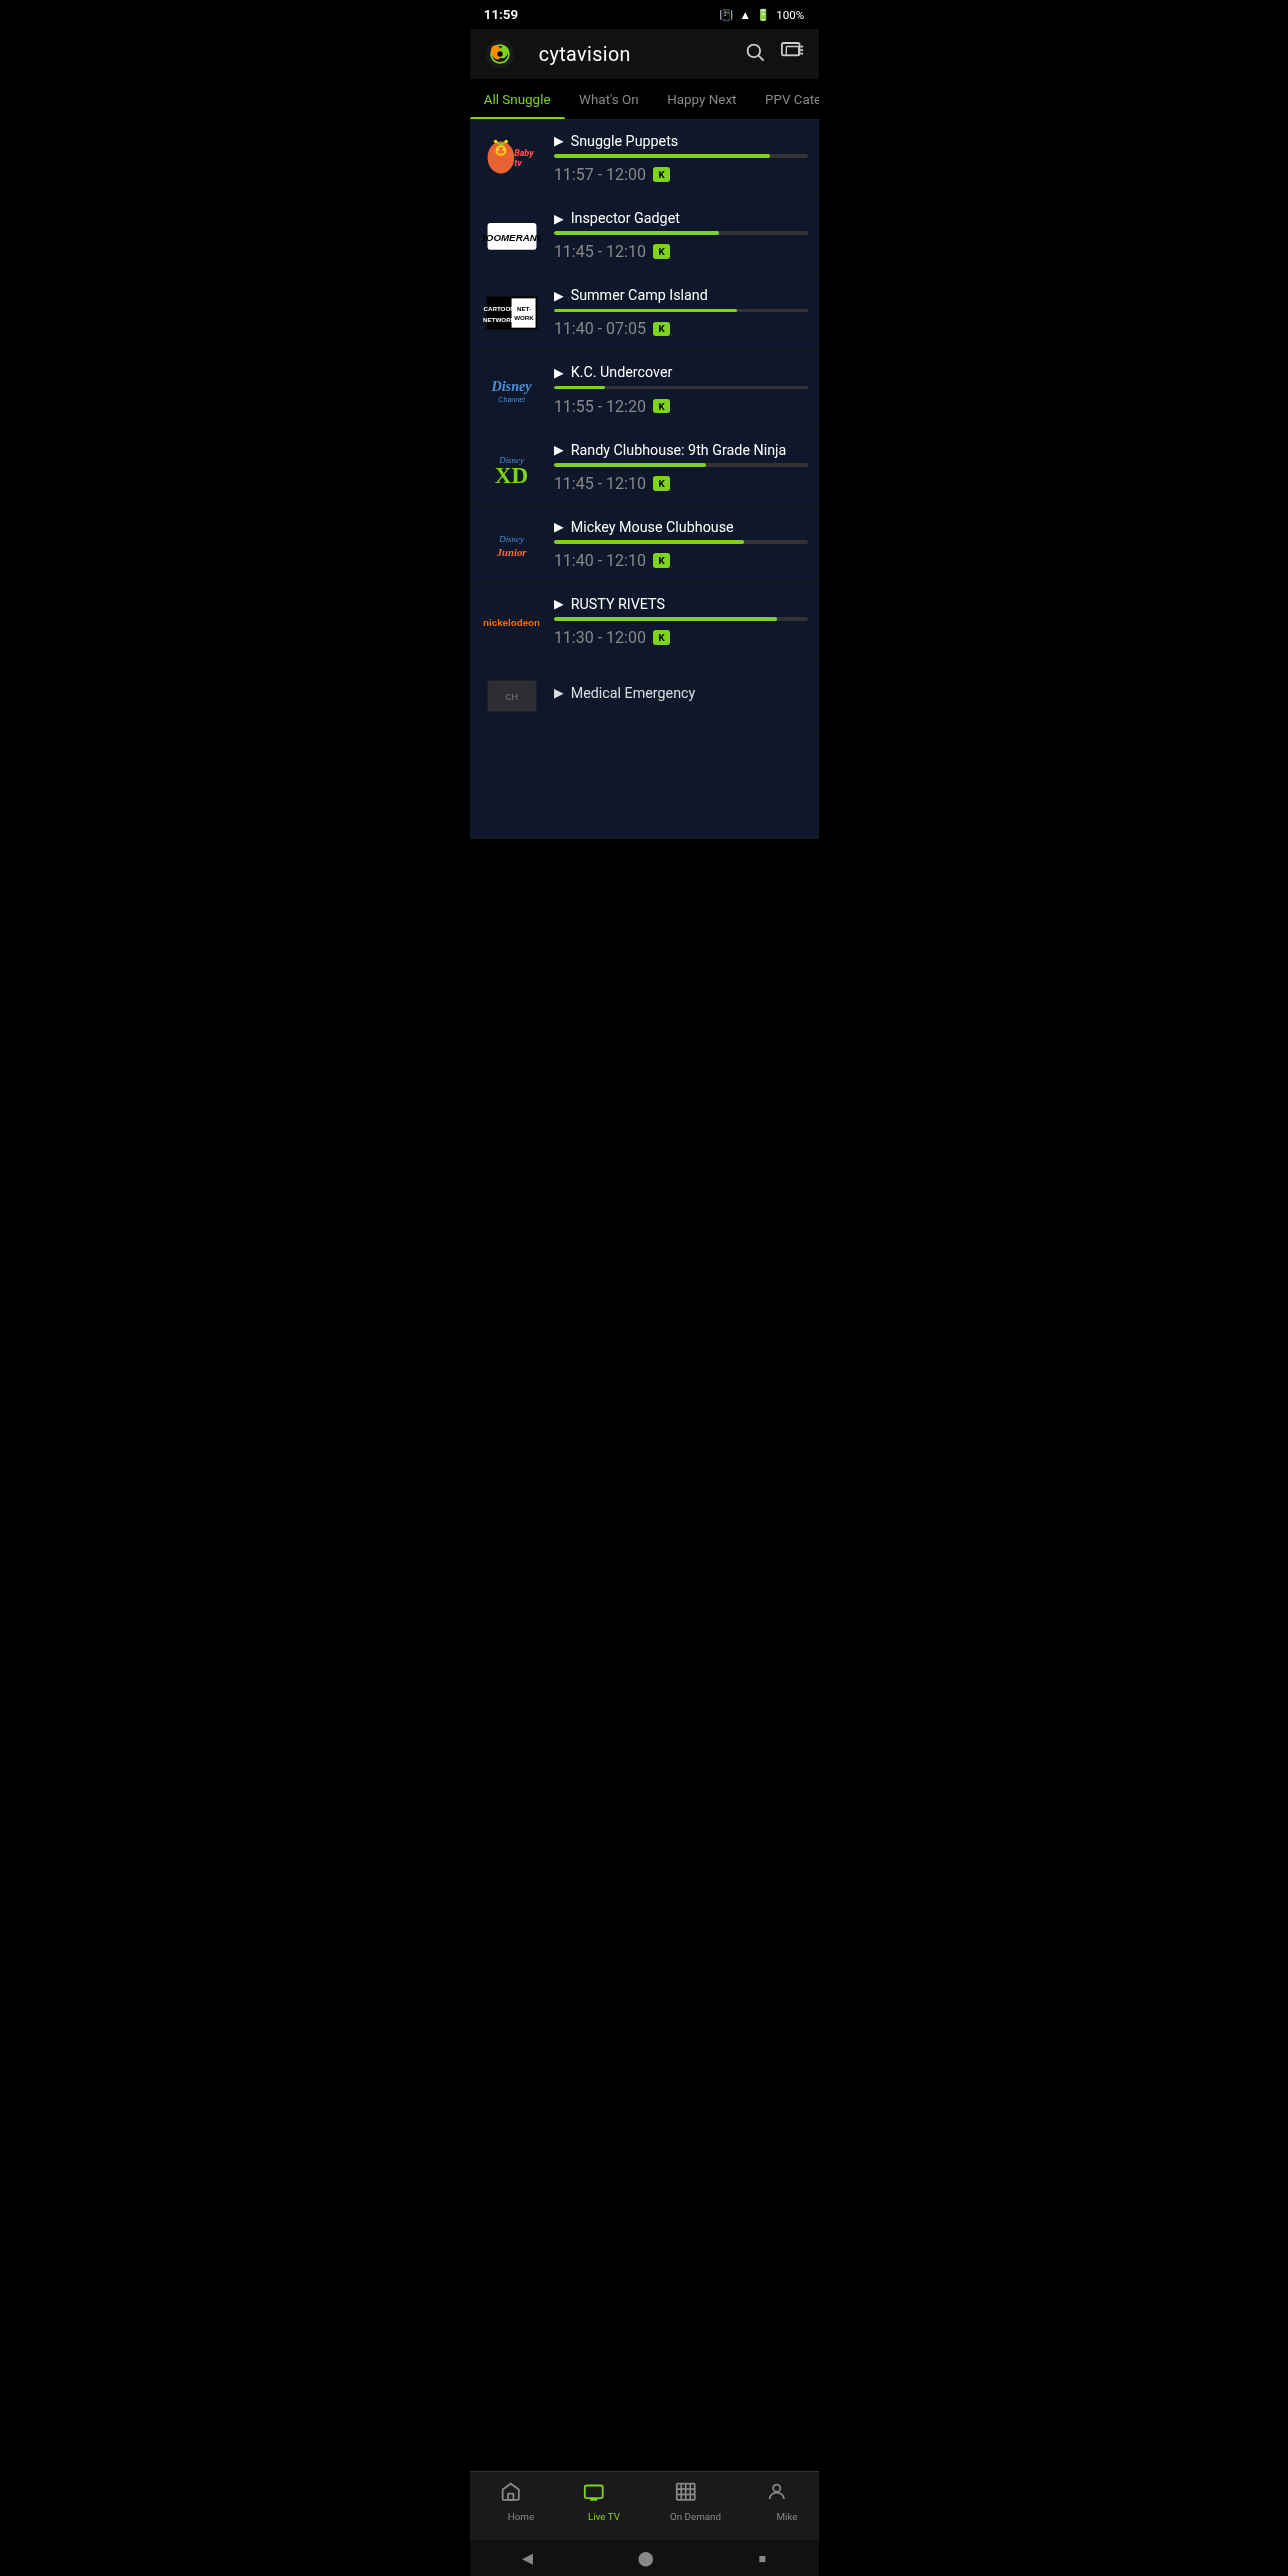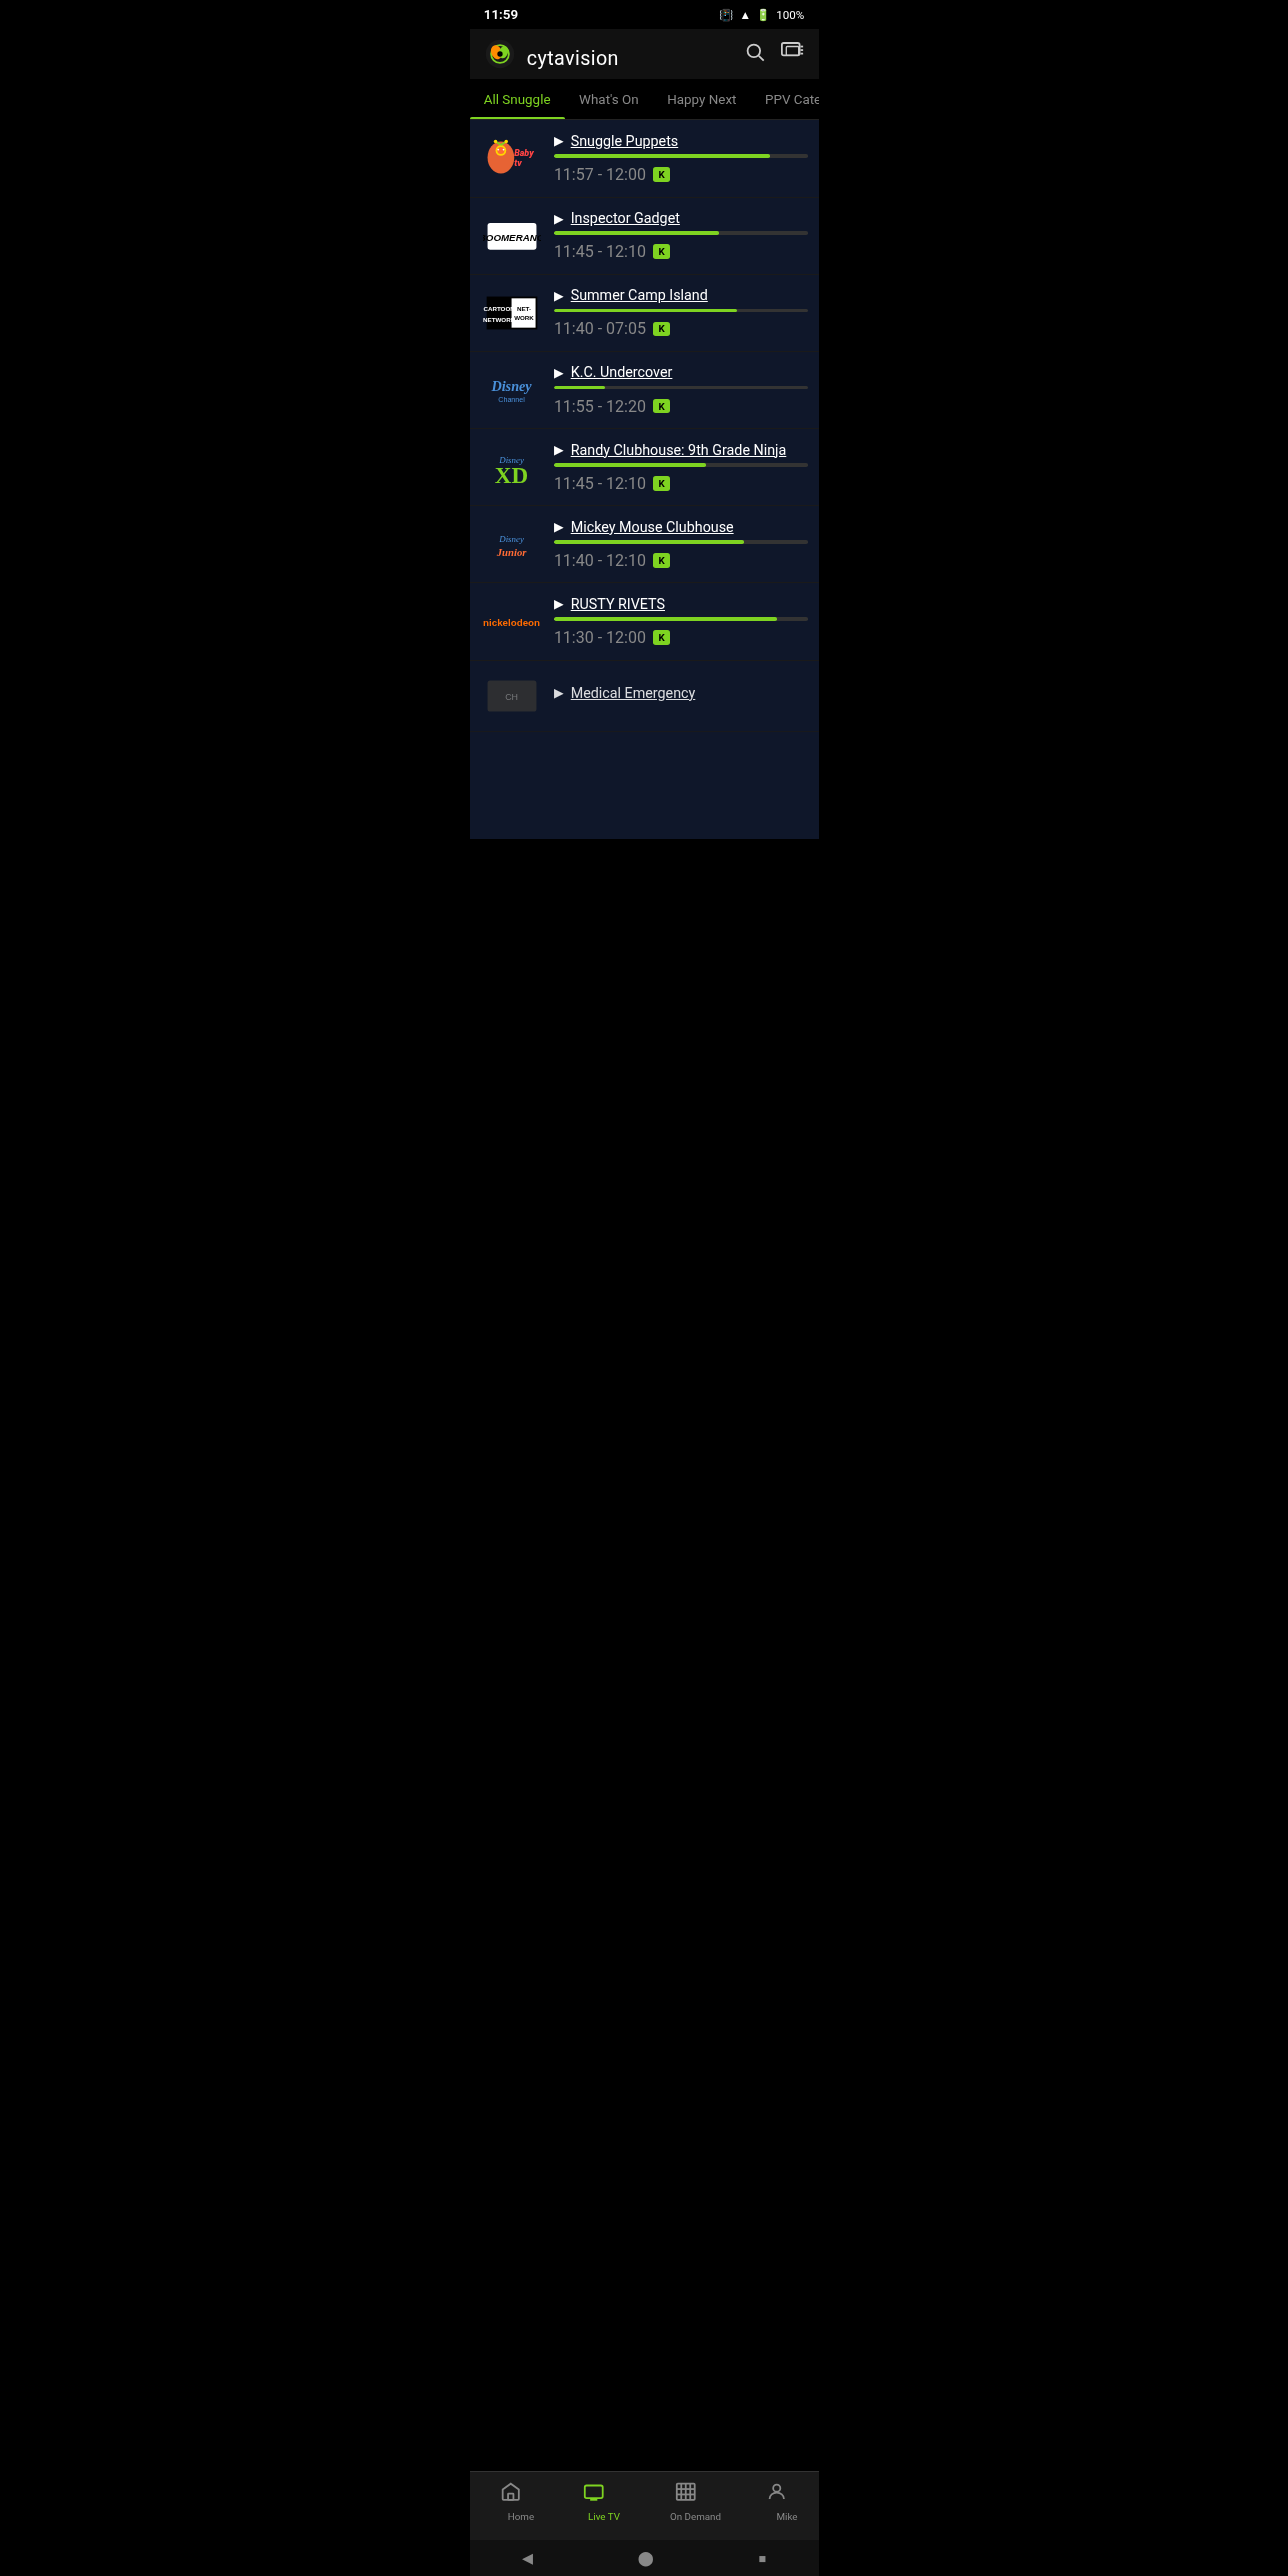--- a/index.html
+++ b/index.html
@@ -39,22 +39,22 @@
     
     .header {
       display: flex;
       align-items: center;
       justify-content: space-between;
       padding: 9px 14.3px;
       background: #111;
     }
     .logo-area {
       display: flex;
-      align-items: flex-end;
-      gap: 11px;
+      align-items: center;
+      gap: 23px;
     }
     .logo-icon {
       width: 32px;
       height: 32px;
     }
     .logo-text {
       font-size: 19.7px;
       font-weight: 400;
       color: #fff;
       letter-spacing: 0.4px;
@@ -138,21 +138,20 @@
     }
     .play-icon {
       color: #fff;
       font-size: 12.5px;
       flex-shrink: 0;
     }
     .program-title {
       font-size: 14.3px;
       color: #fff;
       font-weight: 400;
-      text-decoration: underline;
     }
     .progress-bar {
       height: 3.6px;
       background: #333;
       border-radius: 1.8px;
       margin-bottom: 7.2px;
       overflow: hidden;
     }
     .progress-fill {
       height: 100%;

